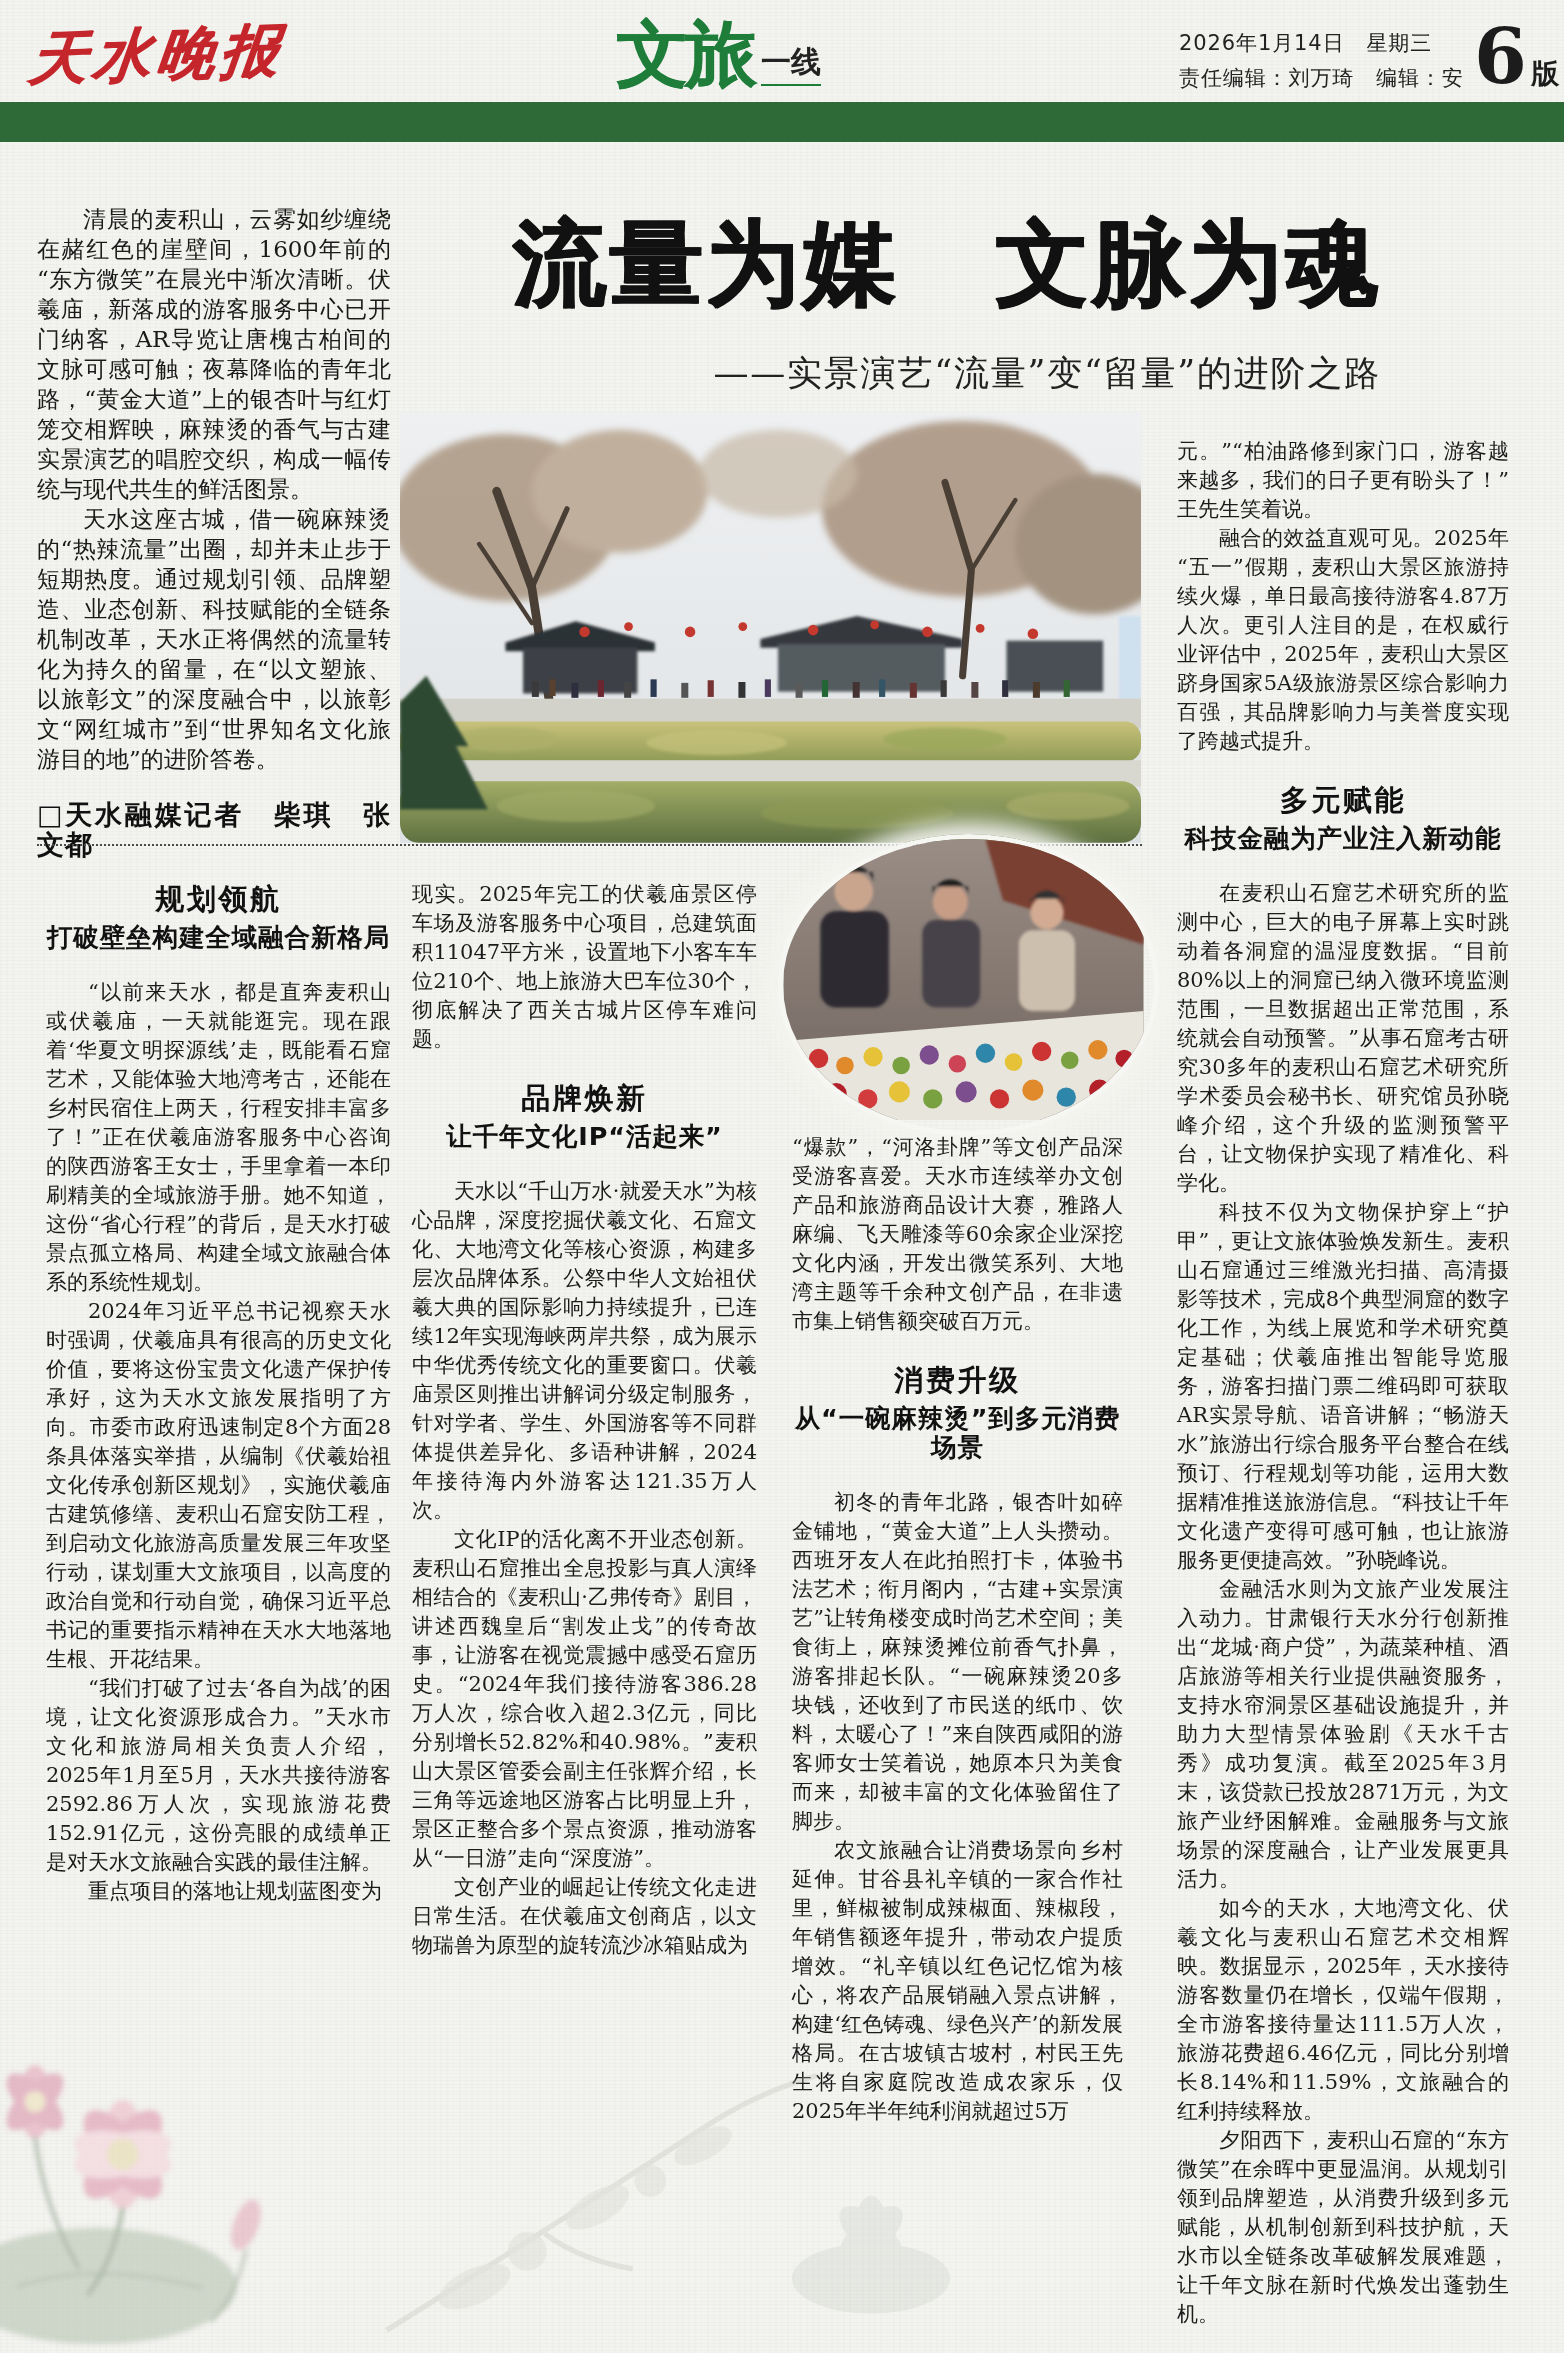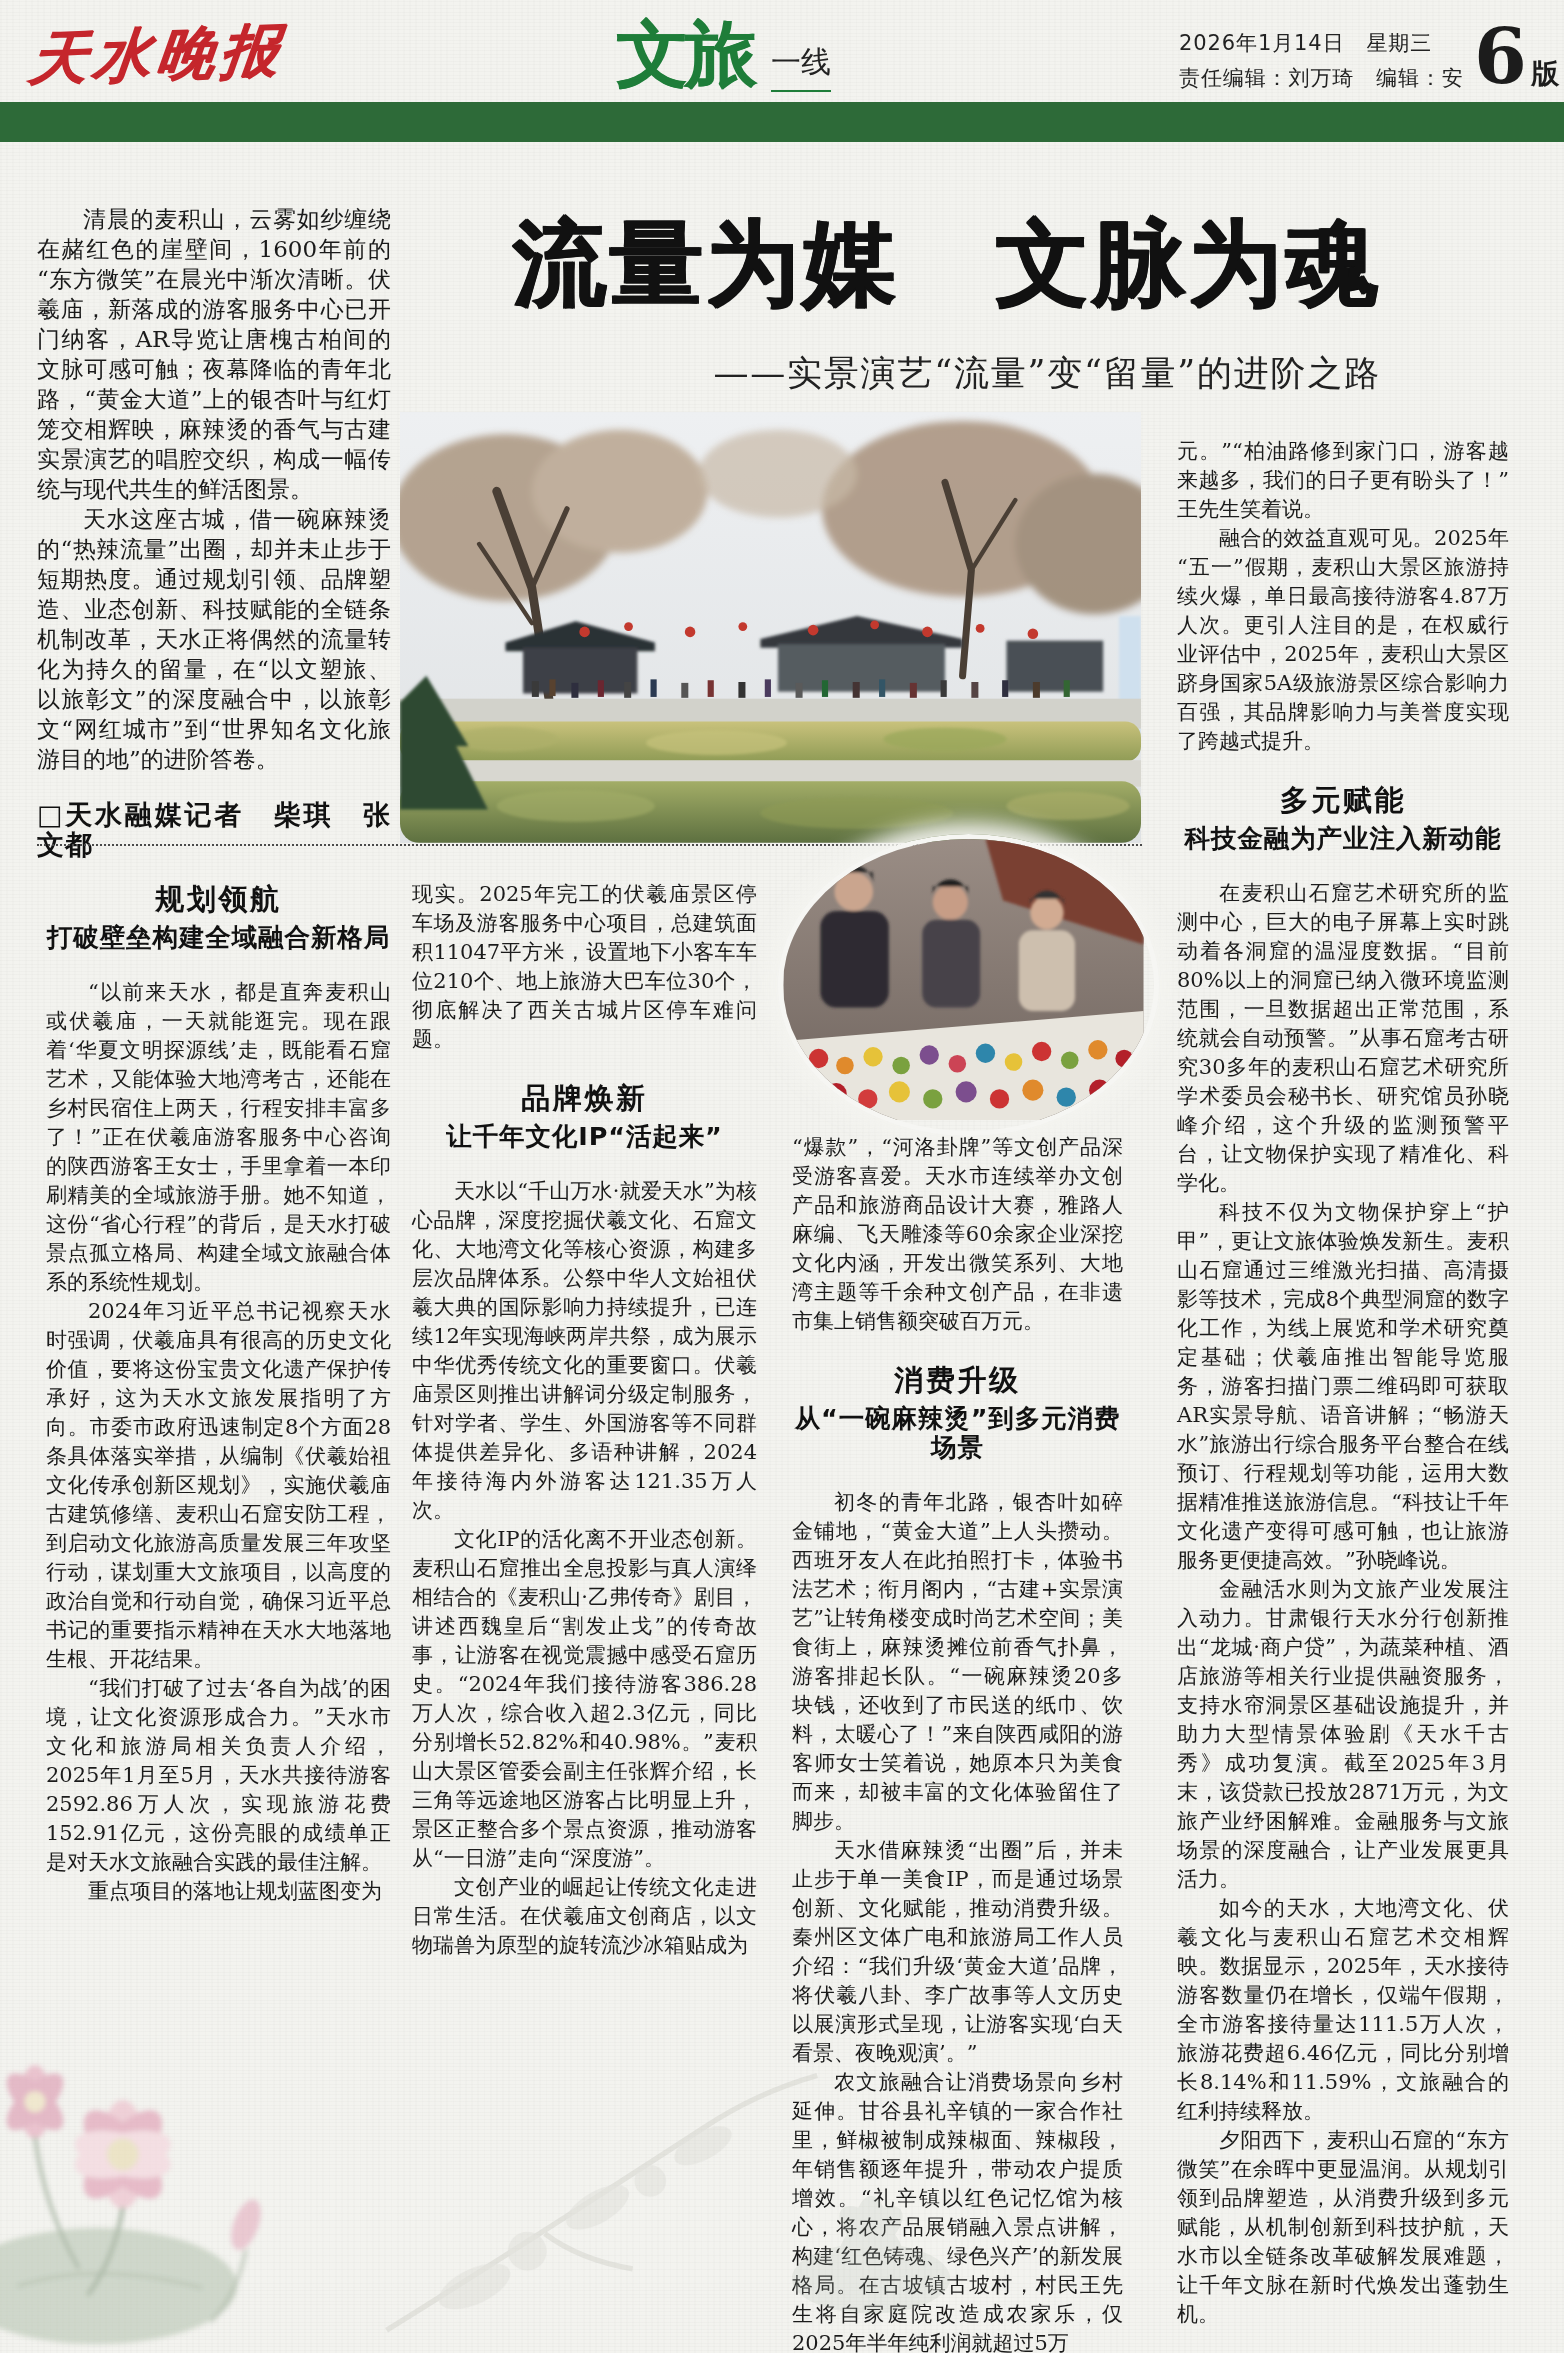--- a/index.html
+++ b/index.html
@@ -18,23 +18,23 @@
     color:#c5262c; letter-spacing:5.3px; transform:skewX(-8deg) rotate(-2deg);
     font-style:italic; text-shadow:0.9px 0.9px 0 #c5262c;
   }
   .section-logo{position:absolute; left:616px; top:7px; white-space:nowrap;}
   .section-logo .logo-main{
     font-size:72px; font-weight:bold; color:#1e7d39;
     letter-spacing:-3.5px; text-shadow:0.9px 0 0 #1e7d39;
   }
   .section-logo .logo-suffix{
     font-family:"DejaVu Sans","Liberation Sans",sans-serif;
-    font-size:30px; font-weight:normal; color:#222; margin-left:18px;
+    font-size:30px; font-weight:bold; color:#222; margin-left:8px;
     display:inline-block; transform:translateY(-7px);
-    border-bottom:2.6px solid #1e7d39; padding-bottom:7px;
+    border-bottom:2.6px solid #1e7d39; padding-bottom:1px;
   }
   .hdr-right{
     position:absolute; left:1179px; top:26px; width:299px;
     font-family:"DejaVu Sans","Liberation Sans",sans-serif;
     font-size:21px; color:#222; line-height:35px; letter-spacing:0.9px;
   }
   .pageno{position:absolute; left:1474px; top:12.3px; white-space:nowrap;}
   .pageno .num{font-size:76px; font-weight:bold; font-family:"DejaVu Serif",serif;}
   .pageno .ban{font-size:28px; font-weight:bold; font-family:"DejaVu Sans","Liberation Sans",sans-serif;}
   .green-band{position:absolute; left:0; top:102px; width:1565px; height:40px; background:#2d6a38;}
@@ -303,21 +303,20 @@
     <p>天水以“千山万水·就爱天水”为核心品牌，深度挖掘伏羲文化、石窟文化、大地湾文化等核心资源，构建多层次品牌体系。公祭中华人文始祖伏羲大典的国际影响力持续提升，已连续12年实现海峡两岸共祭，成为展示中华优秀传统文化的重要窗口。伏羲庙景区则推出讲解词分级定制服务，针对学者、学生、外国游客等不同群体提供差异化、多语种讲解，2024年接待海内外游客达121.35万人次。</p>
     <p>文化IP的活化离不开业态创新。麦积山石窟推出全息投影与真人演绎相结合的《麦积山·乙弗传奇》剧目，讲述西魏皇后“割发止戈”的传奇故事，让游客在视觉震撼中感受石窟历史。“2024年我们接待游客386.28万人次，综合收入超2.3亿元，同比分别增长52.82%和40.98%。”麦积山大景区管委会副主任张辉介绍，长三角等远途地区游客占比明显上升，景区正整合多个景点资源，推动游客从“一日游”走向“深度游”。</p>
     <p>文创产业的崛起让传统文化走进日常生活。在伏羲庙文创商店，以文物瑞兽为原型的旋转流沙冰箱贴成为</p>
   </div>
 
   <div class="bodycol" id="col3">
     <p class="cont">“爆款”，“河洛卦牌”等文创产品深受游客喜爱。天水市连续举办文创产品和旅游商品设计大赛，雅路人麻编、飞天雕漆等60余家企业深挖文化内涵，开发出微笑系列、大地湾主题等千余种文创产品，在非遗市集上销售额突破百万元。</p>
     <h3 class="sec">消费升级</h3>
     <h4 class="subsec">从“一碗麻辣烫”到多元消费场景</h4>
     <p>初冬的青年北路，银杏叶如碎金铺地，“黄金大道”上人头攒动。西班牙友人在此拍照打卡，体验书法艺术；衔月阁内，“古建+实景演艺”让转角楼变成时尚艺术空间；美食街上，麻辣烫摊位前香气扑鼻，游客排起长队。“一碗麻辣烫20多块钱，还收到了市民送的纸巾、饮料，太暖心了！”来自陕西咸阳的游客师女士笑着说，她原本只为美食而来，却被丰富的文化体验留住了脚步。</p>
-    <p>天水借麻辣烫“出圈”后，并未止步于单一美食IP，而是通过场景创新、文化赋能，推动消费升级。秦州区文体广电和旅游局工作人员介绍：“我们升级‘黄金大道’品牌，将伏羲八卦、李广故事等人文历史以展演形式呈现，让游客实现‘白天看景、夜晚观演’。”</p>
     <p>农文旅融合让消费场景向乡村延伸。甘谷县礼辛镇的一家合作社里，鲜椒被制成辣椒面、辣椒段，年销售额逐年提升，带动农户提质增效。“礼辛镇以红色记忆馆为核心，将农产品展销融入景点讲解，构建‘红色铸魂、绿色兴产’的新发展格局。在古坡镇古坡村，村民王先生将自家庭院改造成农家乐，仅2025年半年纯利润就超过5万</p>
   </div>
 
   <div class="bodycol" id="col4">
     <p class="cont">元。”“柏油路修到家门口，游客越来越多，我们的日子更有盼头了！”王先生笑着说。</p>
     <p>融合的效益直观可见。2025年“五一”假期，麦积山大景区旅游持续火爆，单日最高接待游客4.87万人次。更引人注目的是，在权威行业评估中，2025年，麦积山大景区跻身国家5A级旅游景区综合影响力百强，其品牌影响力与美誉度实现了跨越式提升。</p>
     <h3 class="sec">多元赋能</h3>
     <h4 class="subsec">科技金融为产业注入新动能</h4>
     <p>在麦积山石窟艺术研究所的监测中心，巨大的电子屏幕上实时跳动着各洞窟的温湿度数据。“目前80%以上的洞窟已纳入微环境监测范围，一旦数据超出正常范围，系统就会自动预警。”从事石窟考古研究30多年的麦积山石窟艺术研究所学术委员会秘书长、研究馆员孙晓峰介绍，这个升级的监测预警平台，让文物保护实现了精准化、科学化。</p>
     <p>科技不仅为文物保护穿上“护甲”，更让文旅体验焕发新生。麦积山石窟通过三维激光扫描、高清摄影等技术，完成8个典型洞窟的数字化工作，为线上展览和学术研究奠定基础；伏羲庙推出智能导览服务，游客扫描门票二维码即可获取AR实景导航、语音讲解；“畅游天水”旅游出行综合服务平台整合在线预订、行程规划等功能，运用大数据精准推送旅游信息。“科技让千年文化遗产变得可感可触，也让旅游服务更便捷高效。”孙晓峰说。</p>

